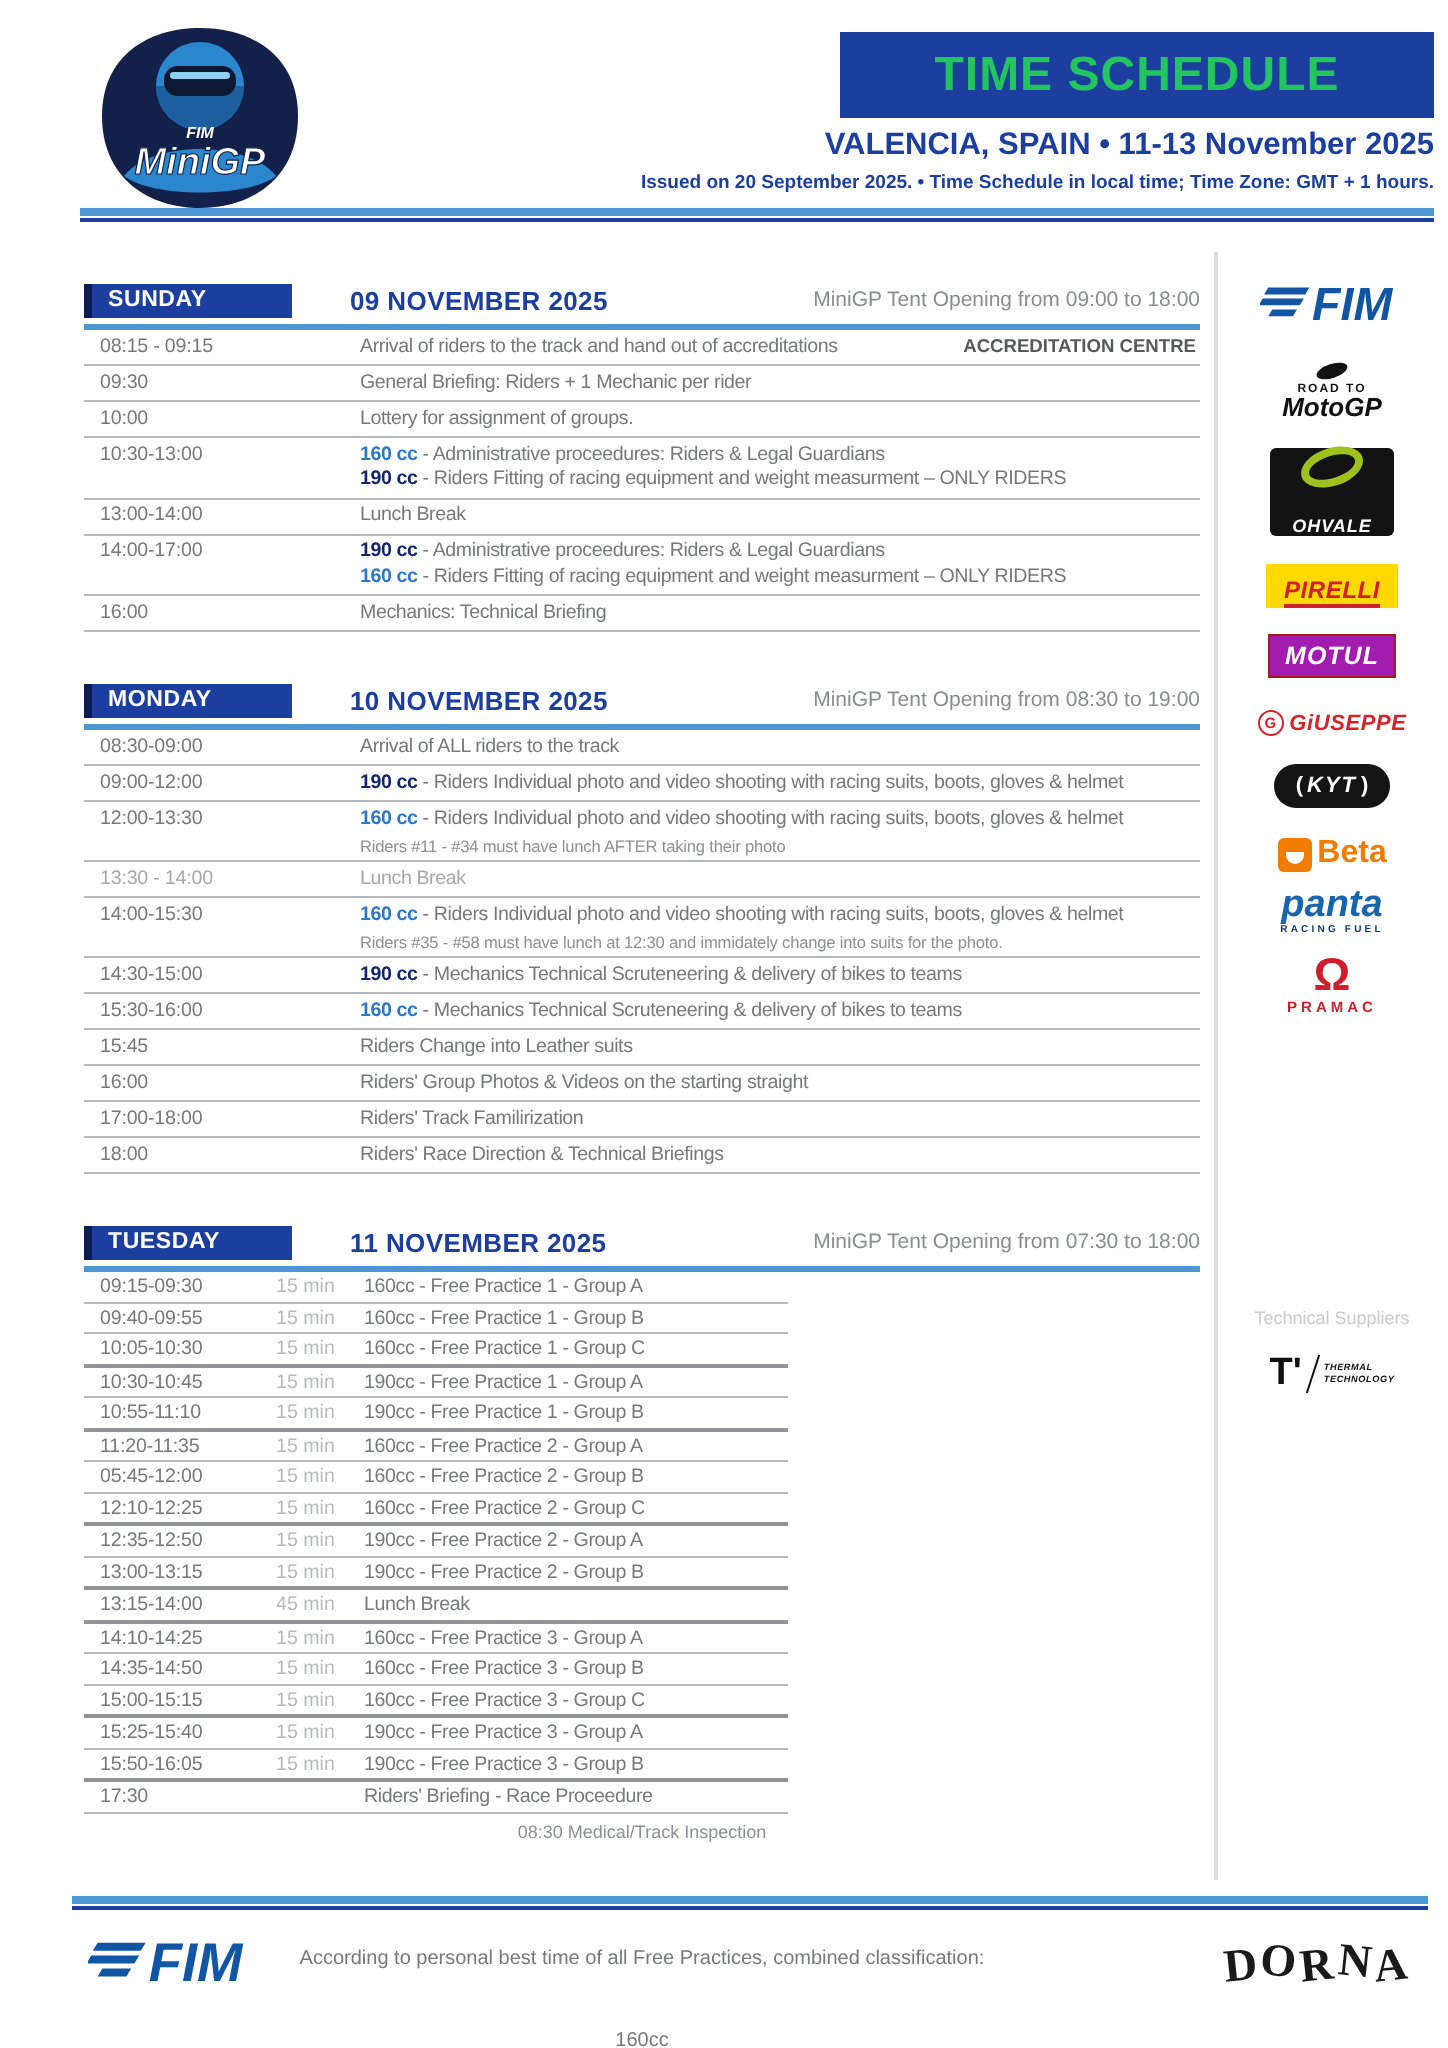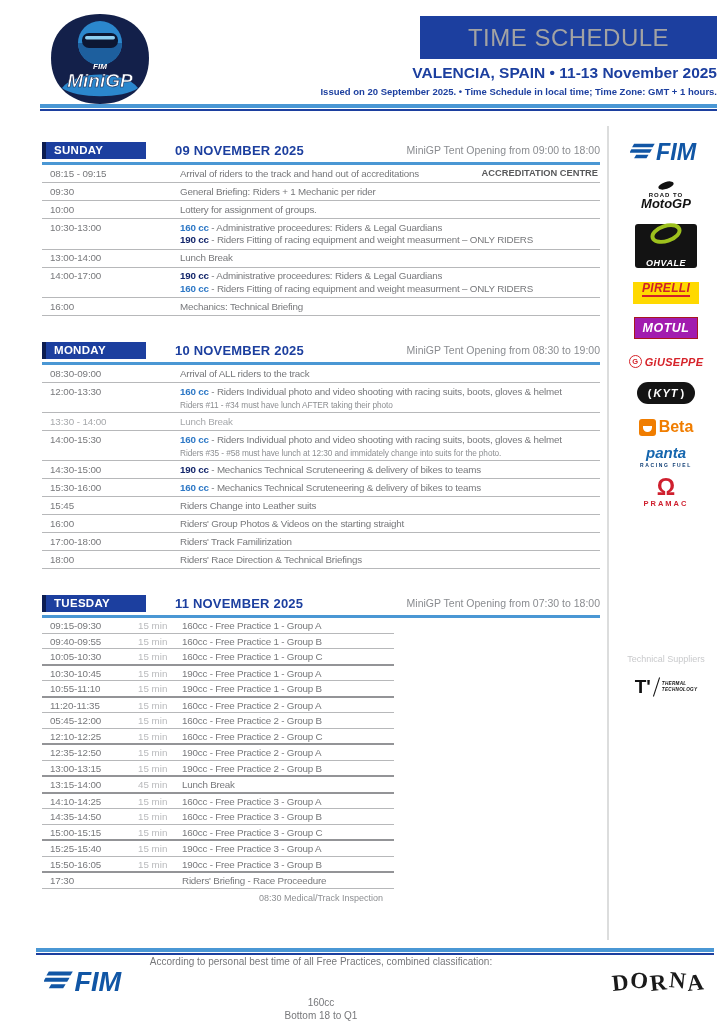--- a/index.html
+++ b/index.html
@@ -2,21 +2,21 @@
 <html><head>
 <meta charset="utf-8">
 <style>
   html,body{margin:0;padding:0;background:#f2f2f2;}
   .page{width:724px;height:1024px;position:relative;background:#fff;margin:0 auto;
         font-family:"Liberation Sans",sans-serif;overflow:hidden;box-shadow:0 0 4px rgba(0,0,0,.2);}
   
   .mascot{position:absolute;left:44px;top:12px;}
   .banner{position:absolute;left:420px;right:7px;top:16px;height:43px;background:#1c3f9f;
           display:flex;align-items:center;justify-content:center;}
-  .banner-title{color:#a3a3a3;font-weight:normal;font-size:24px;letter-spacing:.5px;}
+  .banner-title{color:#22c55e;font-weight:bold;font-size:24px;letter-spacing:.5px;}
   .subtitle{position:absolute;right:7px;top:64px;color:#1c3f9f;font-weight:bold;font-size:15.5px;}
   .issued{position:absolute;right:7px;top:86px;color:#1c3f9f;font-size:9.5px;font-weight:bold;}
   .rule-light{height:3.5px;background:#4a97d4;}
   .rule-dark{height:2px;background:#1c3f9f;margin-top:1px;}
   .top-rule{position:absolute;top:104px;left:40px;right:7px;}
   
   .main{position:absolute;top:128px;left:42px;width:558px;}
   .day{margin-top:12px;}
   .day + .day{margin-top:24px;}
   .day.day-grid{margin-top:24px;}
@@ -56,38 +56,38 @@
   .logo-road_to_motogp{margin-top:16px;flex-direction:column;gap:3px;align-items:center;}
   .road-swoosh{width:16px;height:7px;background:#111;border-radius:50%;transform:rotate(-18deg);}
   .road-col{display:flex;flex-direction:column;align-items:center;}
   .road-top{font-size:6px;font-weight:bold;letter-spacing:1px;color:#111;}
   .road-main{font-weight:bold;font-style:italic;font-size:13px;color:#111;line-height:12px;}
   .logo-ohvale{margin-top:14px;}
   .ohvale-box{width:62px;height:44px;background:#131313;border-radius:3px;display:flex;flex-direction:column;align-items:center;justify-content:center;gap:15px;}
   .ohvale-ring{width:24px;height:14px;border:4px solid #9dc11d;border-radius:50%;transform:rotate(-18deg);}
   .ohvale-text{color:#fff;font-style:italic;font-weight:bold;font-size:9px;letter-spacing:.5px;}
   .logo-pirelli{margin-top:14px;}
-  .pirelli-box{width:66px;height:22px;background:#ffd900;display:flex;align-items:flex-start;justify-content:center;}
+  .pirelli-box{width:66px;height:22px;background:#ffd900;display:flex;align-items:flex-end;justify-content:center;}
   .pirelli-text{color:#d0202a;font-weight:bold;font-style:italic;font-size:12px;letter-spacing:.3px;border-bottom:2.5px solid #d0202a;line-height:13px;}
   .logo-motul{margin-top:13px;}
   .motul-box{width:62px;height:20px;background:#a21caf;border:1.5px solid #a8181e;display:flex;align-items:center;justify-content:center;}
   .motul-text{color:#fff;font-weight:bold;font-style:italic;font-size:12.5px;letter-spacing:.5px;}
   .logo-giuseppe{margin-top:16px;flex-direction:row;gap:3px;}
   .giuseppe-g{border:1.5px solid #d6232a;border-radius:50%;width:11px;height:11px;line-height:11px;text-align:center;font-size:7.5px;color:#d6232a;font-weight:bold;}
   .giuseppe-text{color:#d6232a;font-weight:bold;font-style:italic;font-size:11px;letter-spacing:.3px;}
   .logo-kyt{margin-top:14px;}
   .kyt-box{width:58px;height:22px;background:#141414;border-radius:11px;display:flex;align-items:center;justify-content:center;gap:2px;}
   .kyt-par{color:#fff;font-size:11px;font-weight:bold;}
   .kyt-text{color:#fff;font-weight:bold;font-style:italic;font-size:11px;letter-spacing:1px;}
   .logo-beta{margin-top:14px;flex-direction:row;gap:3px;}
   .beta-icon{width:17px;height:17px;background:#f07d00;border-radius:3px;position:relative;}
   .beta-icon::after{content:'';position:absolute;left:4px;top:7px;width:9px;height:6px;background:#fff;border-radius:0 0 8px 8px;}
   .beta-text{color:#f07d00;font-weight:bold;font-size:16px;}
   .logo-panta{margin-top:10px;}
-  .panta-text{color:#1566ae;font-weight:bold;font-style:italic;font-size:15px;line-height:14px;}
+  .panta-text{color:#1566ae;font-weight:bold;font-style:italic;font-size:19px;line-height:14px;}
   .panta-sub{color:#0d3c74;font-size:5px;font-weight:bold;letter-spacing:1.6px;margin-top:2px;}
   .logo-pramac{margin-top:8px;}
   .pramac-omega{color:#cf1f2e;font-size:23px;font-weight:bold;line-height:22px;}
   .pramac-text{color:#cf1f2e;font-size:7.5px;font-weight:bold;letter-spacing:2px;margin-top:1px;}
   .tech-label{margin-top:146px;color:#c9cacc;font-size:9px;}
   .logo-thermal{margin-top:12px;flex-direction:row;gap:3px;align-items:center;color:#111;}
   .thermal-t{font-weight:bold;font-size:19px;}
   .thermal-slash{width:1px;height:20px;background:#111;transform:rotate(18deg);margin:0 2px;}
   .thermal-lines{display:flex;flex-direction:column;font-size:4.6px;font-weight:bold;letter-spacing:.3px;font-style:italic;line-height:6px;}
   
@@ -185,20 +185,26 @@
           <div class="day-tent">MiniGP Tent Opening from 08:30 to 19:00</div>
         </div>
         <div class="day-rule"></div>
         <div class="row">
           <div class="time">08:30-09:00</div>
           <div class="body">
             <div class="line"><span class="ltxt">Arrival of ALL riders to the track</span></div>
           </div>
         </div>
         <div class="row">
+          <div class="time">09:00-12:00</div>
+          <div class="body">
+            <div class="line"><span class="cc dark">190 cc</span> <span class="ltxt">- Riders Individual photo and video shooting with racing suits, boots, gloves &amp; helmet</span></div>
+          </div>
+        </div>
+        <div class="row">
           <div class="time">12:00-13:30</div>
           <div class="body">
             <div class="line"><span class="cc light">160 cc</span> <span class="ltxt">- Riders Individual photo and video shooting with racing suits, boots, gloves &amp; helmet</span></div>
             <div class="note">Riders #11 - #34 must have lunch AFTER taking their photo</div>
           </div>
         </div>
         <div class="row muted">
           <div class="time">13:30 - 14:00</div>
           <div class="body">
             <div class="line"><span class="ltxt">Lunch Break</span></div>

